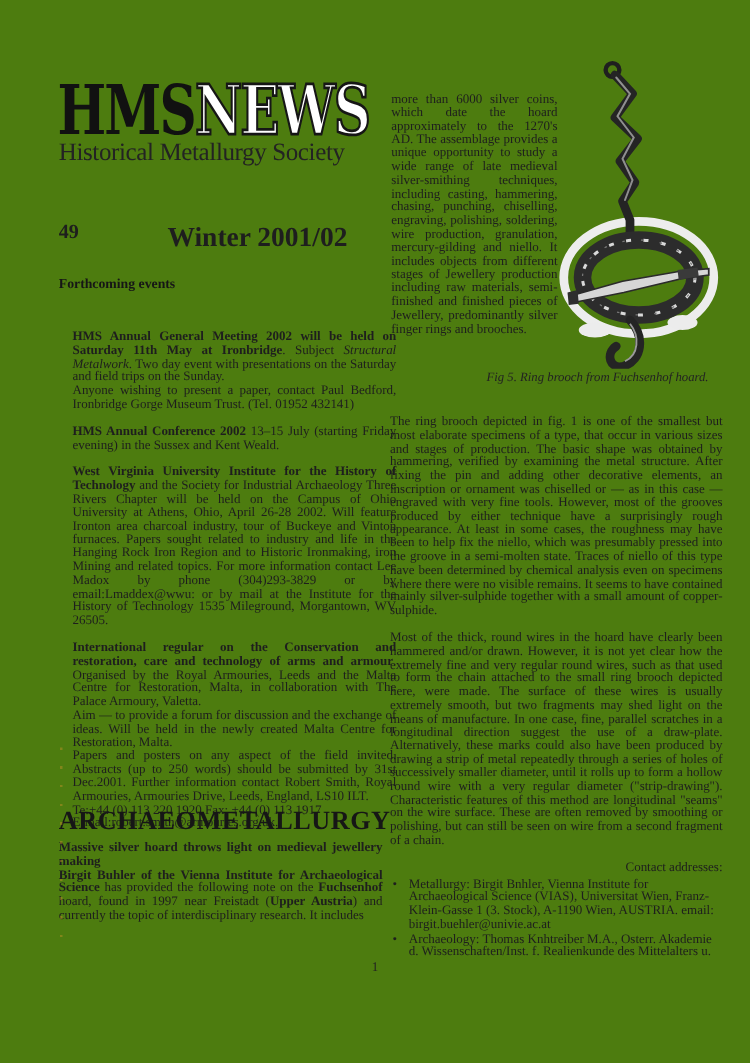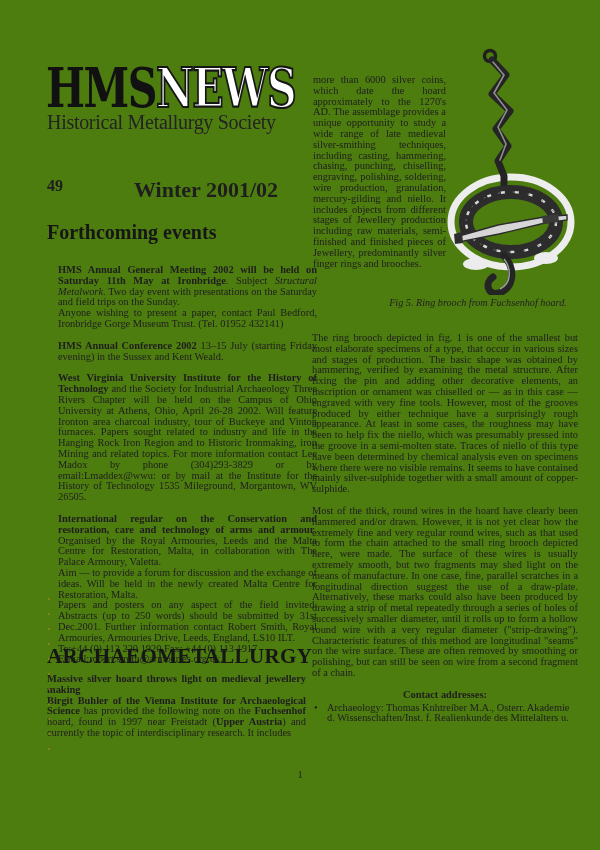--- a/index.html
+++ b/index.html
@@ -13,36 +13,36 @@
   .logo-solid{color:#111;}
   .logo-outline{color:#fff;-webkit-text-stroke:2.2px #161616;text-shadow:0 0 1px #161616;}
   .subtitle{position:absolute;left:47px;top:111px;font-size:20px;letter-spacing:-0.3px;
             color:#232323;white-space:nowrap;}
   .issue-row{position:absolute;left:47px;top:177px;width:231px;display:flex;
              justify-content:space-between;align-items:flex-start;font-weight:bold;}
   .issue-no{font-size:16px;}
   .issue-date{font-size:22px;}
 
   
-  .sec-head{position:absolute;font-weight:bold;font-size:20px;margin:0;color:#161616;}
+  .sec-head{position:absolute;font-weight:bold;font-size:11px;margin:0;color:#161616;}
   .caps-head{font-size:21px;letter-spacing:0.4px;}
   .textblock{position:absolute;font-size:10.4px;line-height:10.8px;text-align:justify;margin-top:16px;}
   .body-para{margin:0 0 11px 0;white-space:pre-wrap;}
   .b{font-weight:bold;}
   .i{font-style:italic;}
 
   #events-head{left:47px;top:221px;}
   #events-paras{left:58px;top:249px;width:259px;}
   #archaeo-head{left:47px;top:644px;}
   #archaeo-para{left:47px;top:658px;width:259px;}
 
   #intro-col{left:313px;top:59px;width:133px;}
   #right-paras{left:312px;top:317px;width:266px;}
 
-  .contact-head{margin:0 0 2px 0;text-align:center;font-weight:bold;}
+  .contact-head{margin:0 0 2px 0;text-align:right;}
   .contact-list{margin:0;padding:0;list-style:none;text-align:left;}
   .contact-list li{position:relative;padding-left:15px;margin:0 0 1px 0;}
   .contact-list li::before{content:"\2022";position:absolute;left:2px;top:0;}
 
   
   .figure{position:absolute;left:446px;top:12px;width:136px;height:283px;}
   .fig-caption{position:absolute;left:378px;top:297px;width:200px;text-align:center;
                font-size:10.2px;font-style:italic;color:#222;}
 
   .page-number{position:absolute;left:0;top:769px;width:600px;text-align:center;
@@ -109,20 +109,21 @@
   </div>
   <div class="fig-caption">Fig 5. Ring brooch from Fuchsenhof hoard.</div>
 
   <div class="textblock" id="right-paras">
     <div>
         <p class="body-para"><span>The ring brooch depicted in fig. 1 is one of the smallest but most elaborate specimens of a type, that occur in various sizes and stages of production. The basic shape was obtained by hammering, verified by examining the metal structure. After fixing the pin and adding other decorative elements, an inscription or ornament was chiselled or — as in this case — engraved with very fine tools. However, most of the grooves produced by either technique have a surprisingly rough appearance. At least in some cases, the roughness may have been to help fix the niello, which was presumably pressed into the groove in a semi-molten state. Traces of niello of this type have been determined by chemical analysis even on specimens where there were no visible remains. It seems to have contained mainly silver-sulphide together with a small amount of copper-sulphide.</span></p>
         <p class="body-para"><span>Most of the thick, round wires in the hoard have clearly been hammered and/or drawn. However, it is not yet clear how the extremely fine and very regular round wires, such as that used to form the chain attached to the small ring brooch depicted here, were made. The surface of these wires is usually extremely smooth, but two fragments may shed light on the means of manufacture. In one case, fine, parallel scratches in a longitudinal direction suggest the use of a draw-plate. Alternatively, these marks could also have been produced by drawing a strip of metal repeatedly through a series of holes of successively smaller diameter, until it rolls up to form a hollow round wire with a very regular diameter ("strip-drawing"). Characteristic features of this method are longitudinal "seams" on the wire surface. These are often removed by smoothing or polishing, but can still be seen on wire from a second fragment of a chain.</span></p>
       </div>
     <p class="body-para contact-head">Contact addresses:</p>
     <ul class="contact-list">
+        <li>Metallurgy: Birgit Bnhler, Vienna Institute for Archaeological Science (VIAS), Universitat Wien, Franz-Klein-Gasse 1 (3. Stock), A-1190 Wien, AUSTRIA. email: birgit.buehler@univie.ac.at</li>
         <li>Archaeology: Thomas Knhtreiber M.A., Osterr. Akademie d. Wissenschaften/Inst. f. Realienkunde des Mittelalters u.</li>
       </ul>
   </div>
 
   <div class="page-number">1</div>
   <div class="speckles"></div>
 
 </div>
 
 </body></html>

